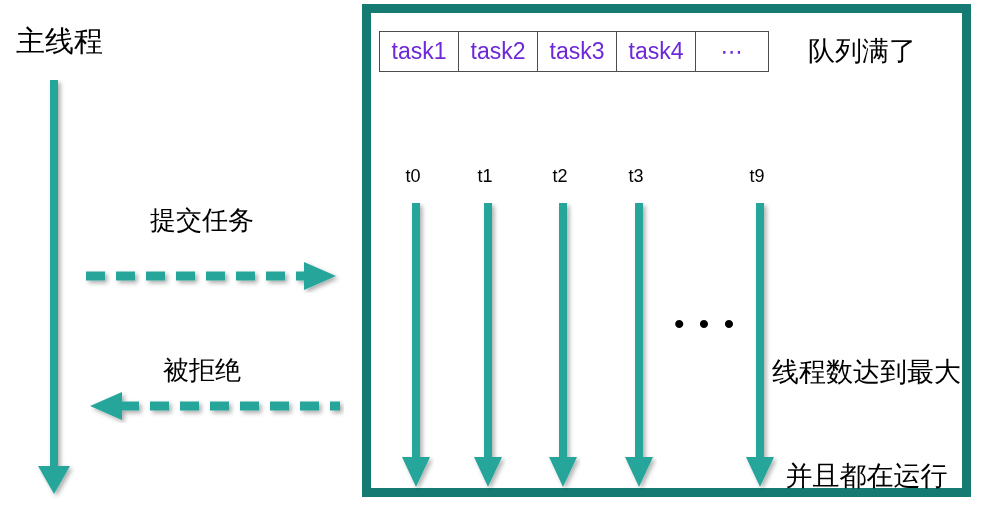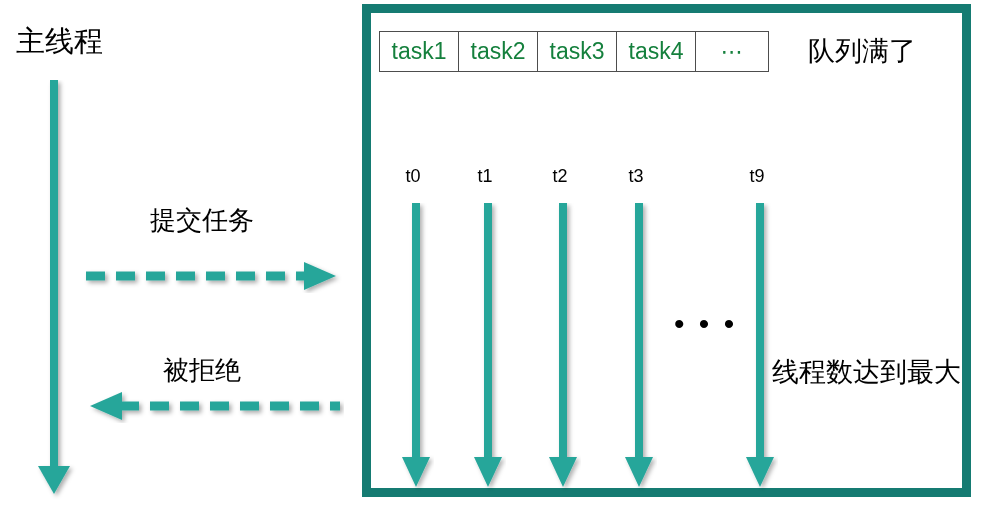--- a/index.html
+++ b/index.html
@@ -82,21 +82,21 @@
     background: #ffffff;
   }
   #task-queue td {
     border: 1px solid #4d4d4d;
     width: 78px;
     height: 39px;
     text-align: center;
     vertical-align: middle;
     font-size: 23px;
     font-family: "Liberation Sans", "DejaVu Sans", sans-serif;
-    color: #15803d;
+    color: #6d28d9;
     padding: 0;
   }
   #task-queue td.ellipsis-cell {
     width: 72px;
     font-size: 22px;
     letter-spacing: 1px;
   }
 
   
   #queue-full-note {
@@ -243,15 +243,16 @@
     <g filter="url(#shadowW0)">
       <rect x="14" y="0" width="8" height="258" fill="#28A69A"></rect>
       <polygon points="4,254 32,254 18,284" fill="#28A69A"></polygon>
     </g>
   </svg>
 
   <div class="txt" id="worker-ellipsis">• • •</div>
 
   <div class="txt cn" id="max-threads-note">
     <div>线程数达到最大</div>
+    <div>并且都在运行</div>
   </div>
 
 </div>
 
 </body></html>

